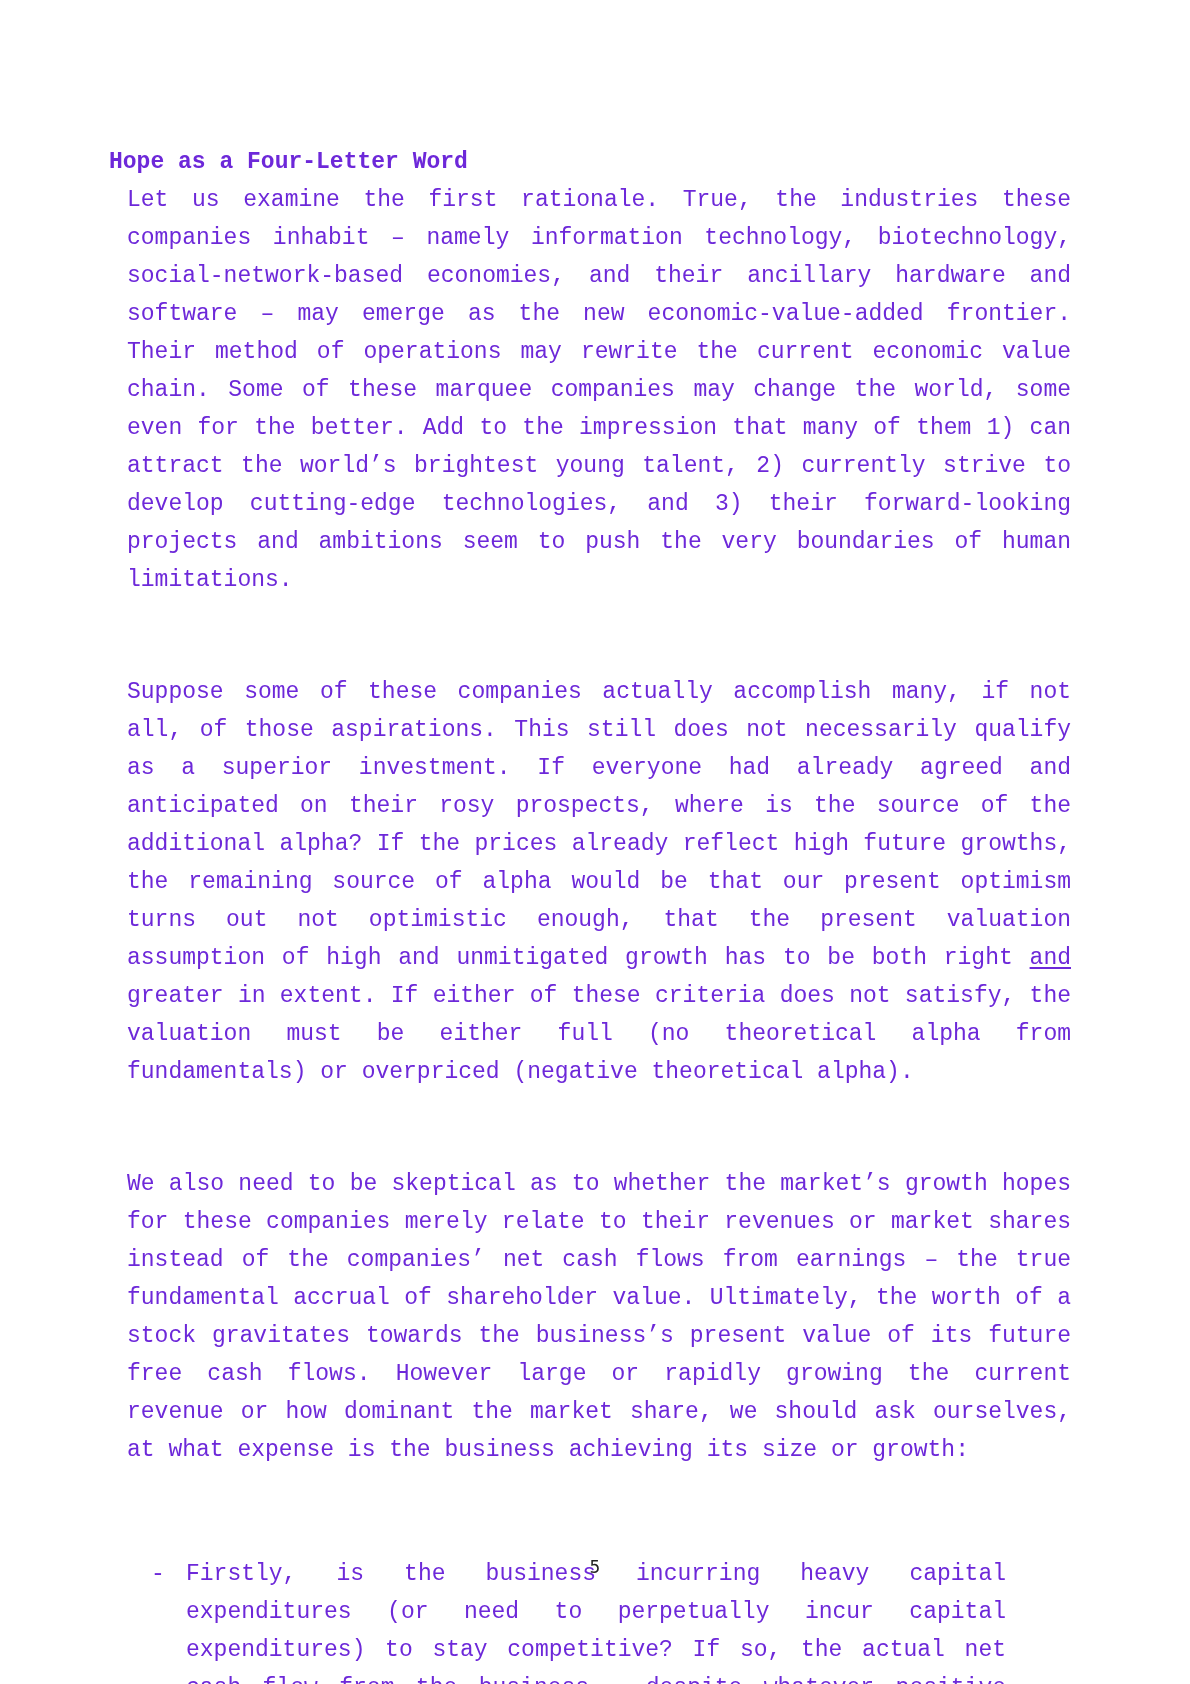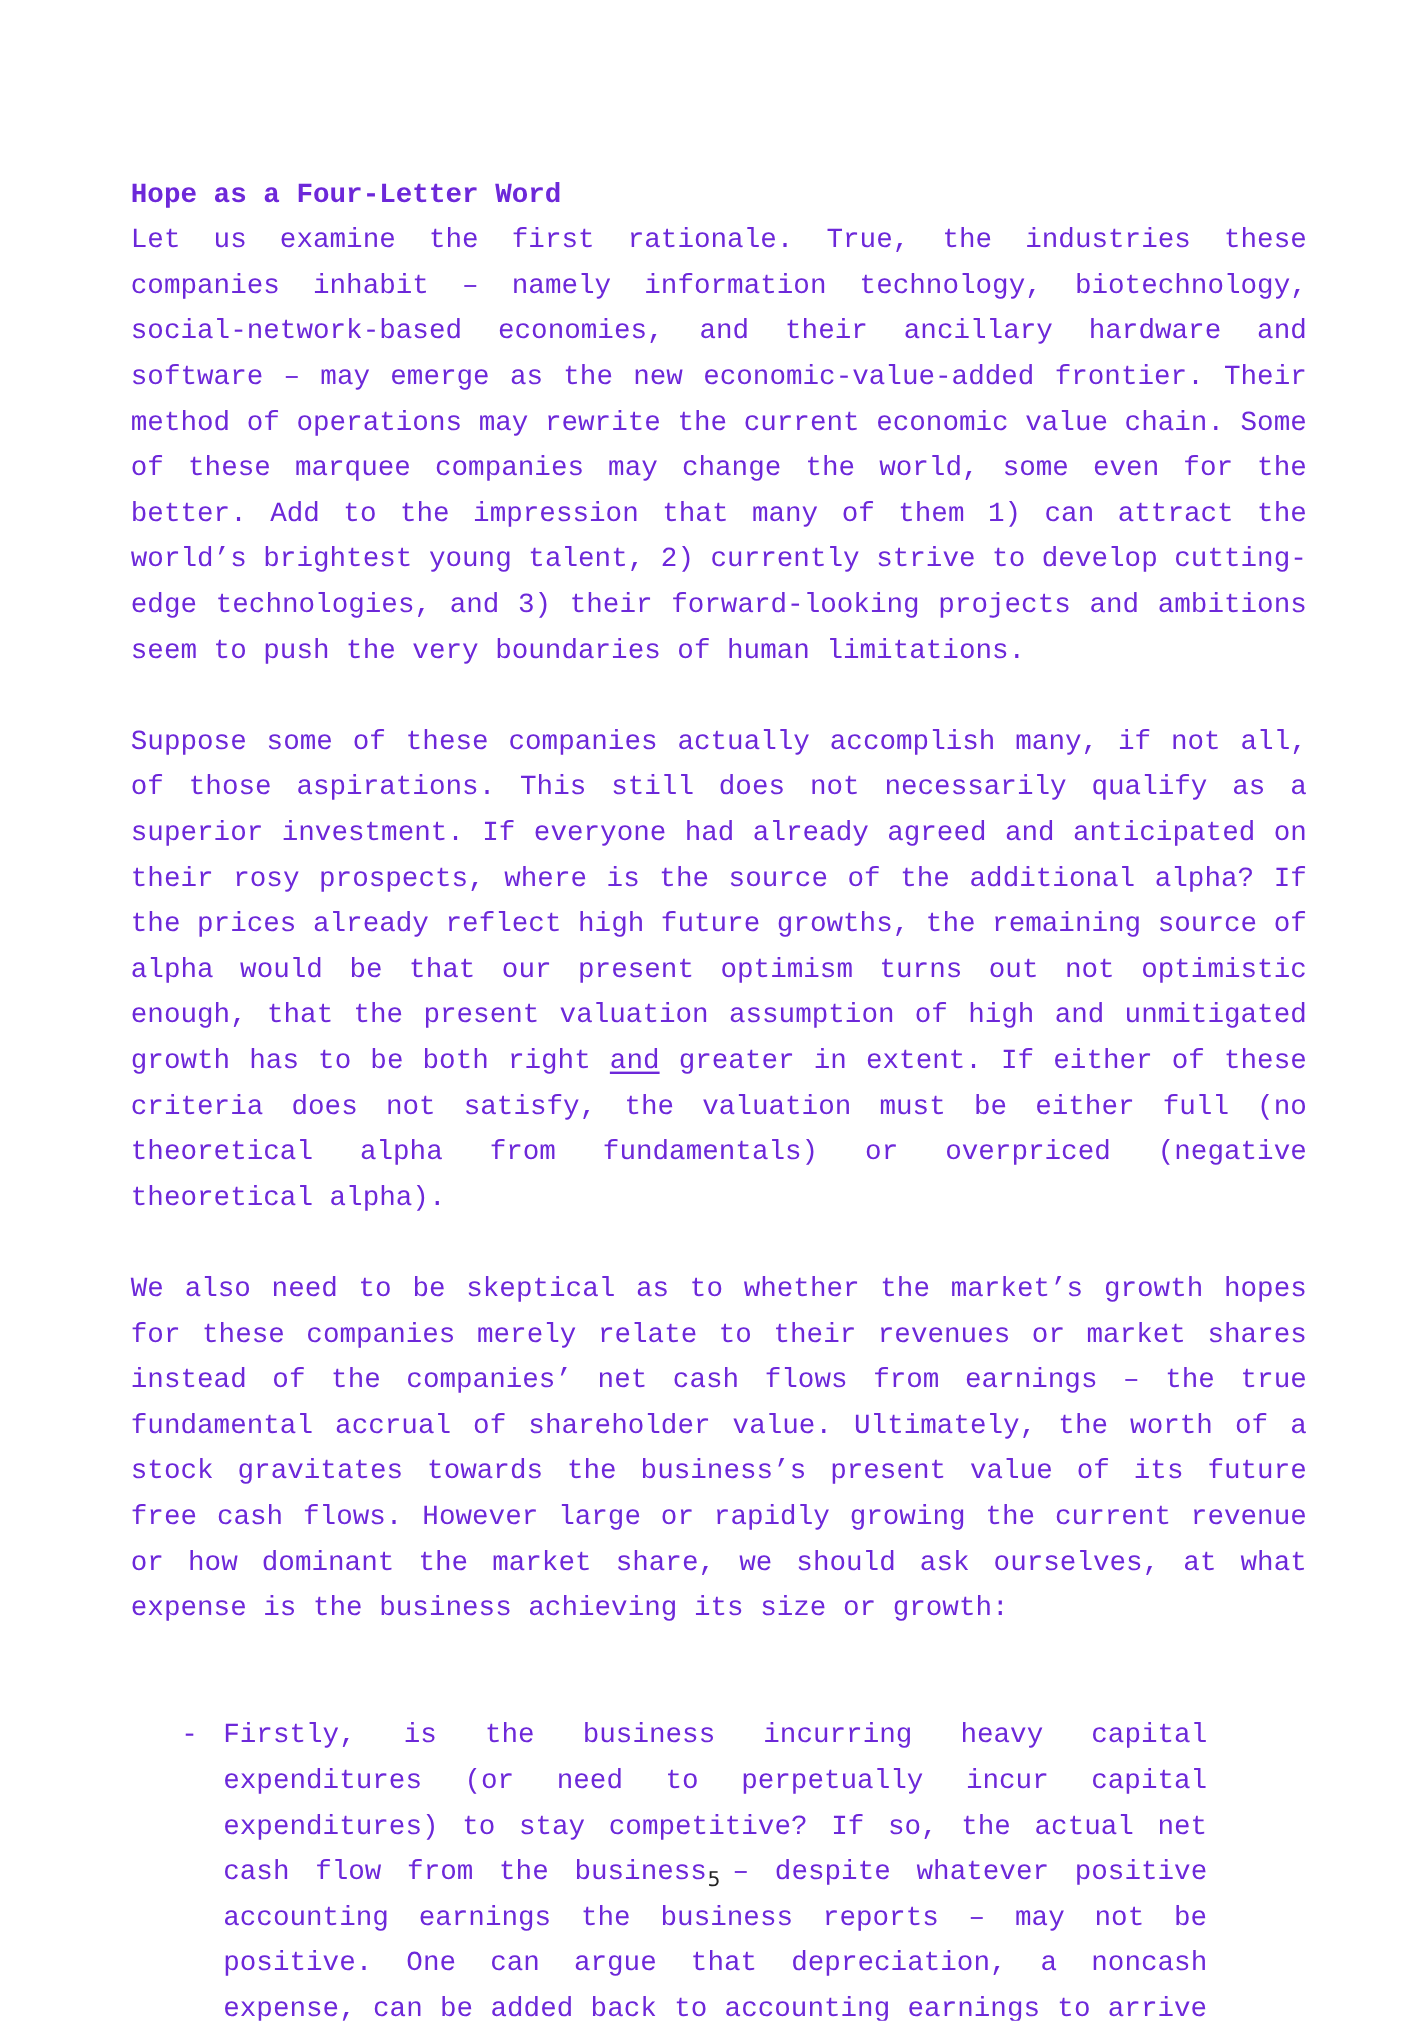--- a/index.html
+++ b/index.html
@@ -2,21 +2,21 @@
 <html><head>
   <meta charset="utf-8">
   <style>
     html, body { margin: 0; padding: 0; background: #ffffff; }
     body { width: 1190px; height: 1684px; position: relative; overflow: hidden; }
     .page {
       position: absolute; left: 109px; top: 143px; width: 980px;
       font-family: Liberation Mono, monospace; font-size: 23px; line-height: 38px; color: #6d28d9;
     }
     .heading { font-weight: bold; margin: 0; }
-    .para { margin: 0; text-align: justify; }
+    .para { margin: 18px; text-align: justify; }
     .para.first { margin-top: 0; }
     .gap { height: 38px; }
     .list { margin: 0; padding: 0; list-style: none; }
     .list-item { position: relative; padding-left: 77px; width: 820px; text-align: justify; }
     .bullet { position: absolute; left: 42px; top: 0; }
     u { text-decoration: underline; text-underline-offset: 3px; }
     .page-num {
       position: absolute; left: 0; width: 1190px; top: 1557px; text-align: center;
       font-family: "DejaVu Sans", sans-serif; font-size: 17px; color: #222;
     }

